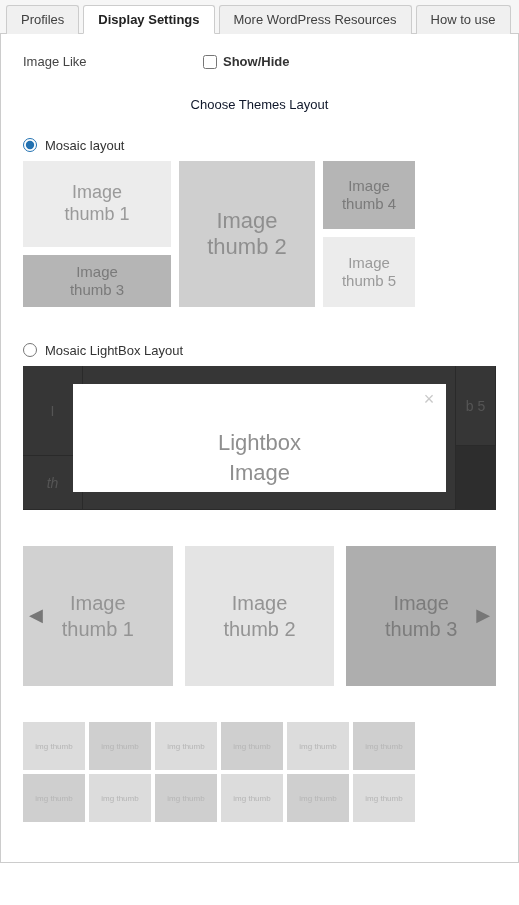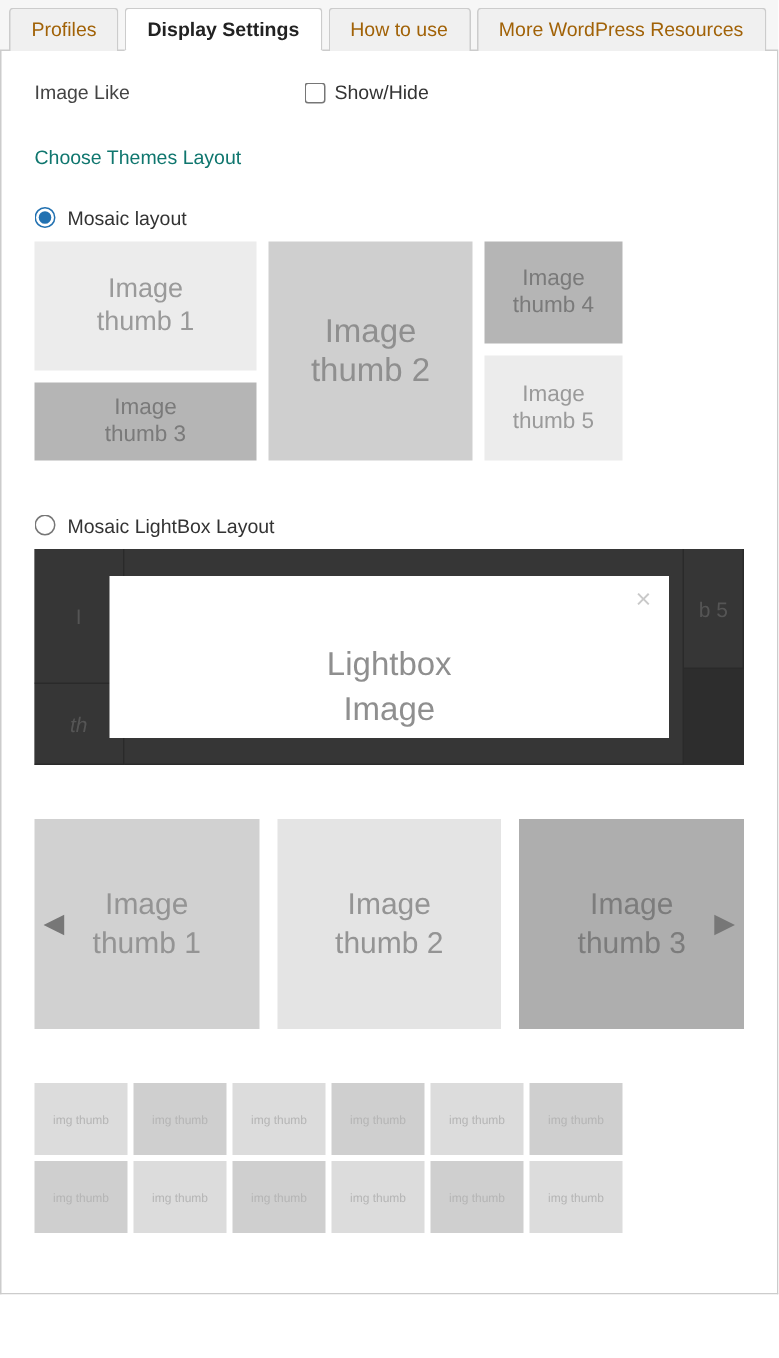--- a/index.html
+++ b/index.html
@@ -15,21 +15,21 @@
     border-bottom: 1px solid #ccc;
     background: #f6f6f6;
     padding-left: 6px;
     padding-top: 4px;
   }
   .tab {
     padding: 6px 14px;
     border: 1px solid #ccc;
     border-bottom: none;
     background: #f0f0f0;
-    color: #a16207;
+    color: #404040;
     margin-right: 4px;
     border-radius: 3px 3px 0 0;
     cursor: pointer;
     font-size: 13px;
     position: relative;
     top: 1px;
   }
   .tab.active {
     background: #fff;
     font-weight: 600;
@@ -46,25 +46,26 @@
     align-items: flex-start;
     margin-bottom: 28px;
   }
   .row .label {
     width: 180px;
     color: #444;
     font-size: 13px;
   }
   .chk-wrap { display: flex; align-items: center; gap: 6px; }
   .chk-wrap input { width: 14px; height: 14px; }
-  .chk-wrap span { font-weight: 400; }
+  .chk-wrap span { font-weight: 700; }
   .section-head {
     font-size: 13px;
-    color: #0f766e;
+    color: #0f172a;
     margin-bottom: 26px;
+    text-align: center;
   }
   .radio-row {
     display: flex;
     gap: 8px;
     margin-bottom: 8px;
   }
   .radio-row input[type=radio] {
     accent-color: #2271b1;
     width: 14px; height: 14px;
   }
@@ -185,22 +186,22 @@
     text-align:center;
   }
   .g-cell.dark { background:#cfcfcf; }
 </style>
 </head>
 <body>
 
 <div class="tabs">
   <div class="tab">Profiles</div>
   <div class="tab active">Display Settings</div>
+  <div class="tab">More WordPress Resources</div>
   <div class="tab">How to use</div>
-  <div class="tab">More WordPress Resources</div>
 </div>
 
 <div class="panel">
 
   <div class="row">
     <div class="label">Image Like</div>
     <label class="chk-wrap">
       <input type="checkbox" style="">
       <span>Show/Hide</span>
     </label>

